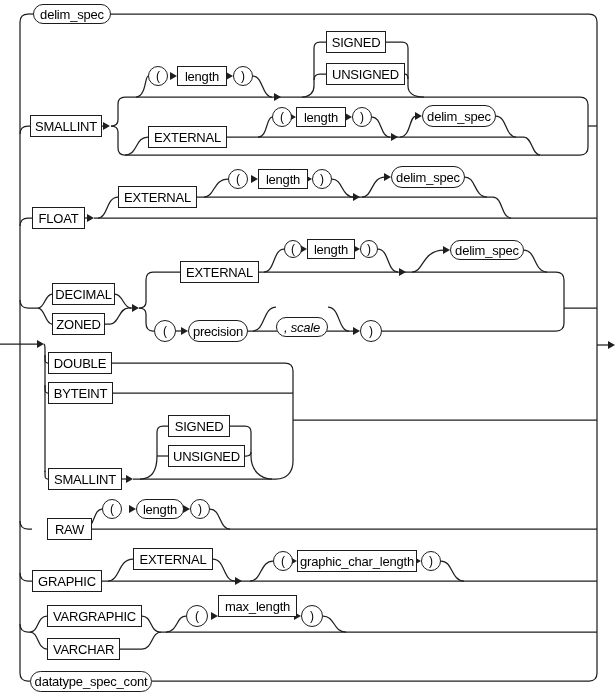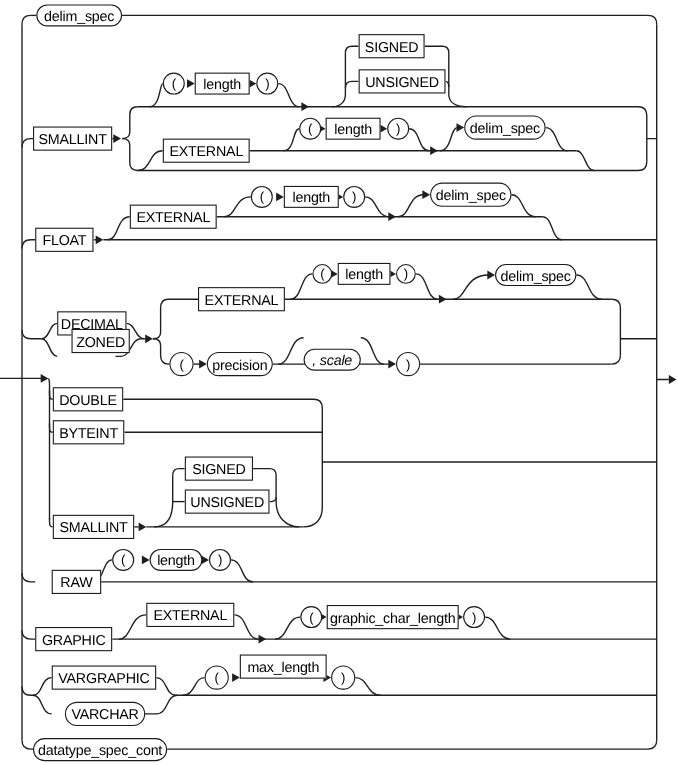--- a/index.html
+++ b/index.html
@@ -162,21 +162,21 @@
       <div class="node rect" style="left: 296px; top: 107px; width: 50px; height: 20px;">length</div>
       <div class="node paren" style="left: 352px; top: 107px; width: 20px; height: 20px;">)</div>
       <div class="node oval" style="left: 422px; top: 105px; width: 74px; height: 22px;">delim_spec</div>
       <div class="node rect" style="left: 32px; top: 207px; width: 53px; height: 22px;">FLOAT</div>
       <div class="node rect" style="left: 118px; top: 186px; width: 79px; height: 22px;">EXTERNAL</div>
       <div class="node paren" style="left: 228px; top: 169px; width: 20px; height: 20px;">(</div>
       <div class="node rect" style="left: 258px; top: 169px; width: 50px; height: 20px;">length</div>
       <div class="node paren" style="left: 312px; top: 169px; width: 20px; height: 20px;">)</div>
       <div class="node oval" style="left: 391px; top: 166px; width: 74px; height: 22px;">delim_spec</div>
       <div class="node rect" style="left: 52px; top: 283px; width: 63px; height: 22px;">DECIMAL</div>
-      <div class="node rect" style="left: 52px; top: 299px; width: 53px; height: 22px; margin-left: 13px;">ZONED</div>
+      <div class="node rect" style="left: 52px; top: 313px; width: 53px; height: 22px;">ZONED</div>
       <div class="node rect" style="left: 180px; top: 261px; width: 79px; height: 22px;">EXTERNAL</div>
       <div class="node paren" style="left: 284px; top: 240px; width: 18px; height: 18px;">(</div>
       <div class="node rect" style="left: 307px; top: 239px; width: 48px; height: 20px;">length</div>
       <div class="node paren" style="left: 360px; top: 240px; width: 18px; height: 18px;">)</div>
       <div class="node oval" style="left: 450px; top: 240px; width: 74px; height: 20px;">delim_spec</div>
       <div class="node paren" style="left: 154px; top: 320px; width: 22px; height: 22px;">(</div>
       <div class="node oval" style="left: 188px; top: 320px; width: 60px; height: 22px;">precision</div>
       <div class="node oval italic" style="left: 276px; top: 297px; width: 52px; height: 20px; margin-top: 20px;">, scale</div>
       <div class="node paren" style="left: 360px; top: 320px; width: 22px; height: 22px;">)</div>
       <div class="node rect" style="left: 48px; top: 352px; width: 64px; height: 22px;">DOUBLE</div>
@@ -187,19 +187,19 @@
       <div class="node rect" style="left: 32px; top: 518px; width: 45px; height: 22px; margin-left: 15px;">RAW</div>
       <div class="node paren" style="left: 102px; top: 499px; width: 20px; height: 20px;">(</div>
       <div class="node oval" style="left: 136px; top: 499px; width: 48px; height: 20px;">length</div>
       <div class="node paren" style="left: 190px; top: 499px; width: 20px; height: 20px;">)</div>
       <div class="node rect" style="left: 32px; top: 570px; width: 70px; height: 22px;">GRAPHIC</div>
       <div class="node rect" style="left: 133px; top: 548px; width: 80px; height: 22px;">EXTERNAL</div>
       <div class="node paren" style="left: 273px; top: 551px; width: 20px; height: 20px;">(</div>
       <div class="node rect" style="left: 297px; top: 550px; width: 120px; height: 22px;">graphic_char_length</div>
       <div class="node paren" style="left: 421px; top: 551px; width: 20px; height: 20px;">)</div>
       <div class="node rect" style="left: 47px; top: 605px; width: 95px; height: 22px;">VARGRAPHIC</div>
-      <div class="node rect" style="left: 59px; top: 638px; width: 73px; height: 22px; border-radius: 11px;">VARCHAR</div>
+      <div class="node rect" style="left: 47px; top: 638px; width: 73px; height: 22px;">VARCHAR</div>
       <div class="node paren" style="left: 186px; top: 605px; width: 22px; height: 22px;">(</div>
       <div class="node rect" style="left: 218px; top: 595px; width: 79px; height: 22px;">max_length</div>
       <div class="node paren" style="left: 301px; top: 605px; width: 22px; height: 22px;">)</div>
       <div class="node oval" style="left: 30px; top: 671px; width: 122px; height: 21px;">datatype_spec_cont</div>
     </div>
 </div>
 
 </body></html>

